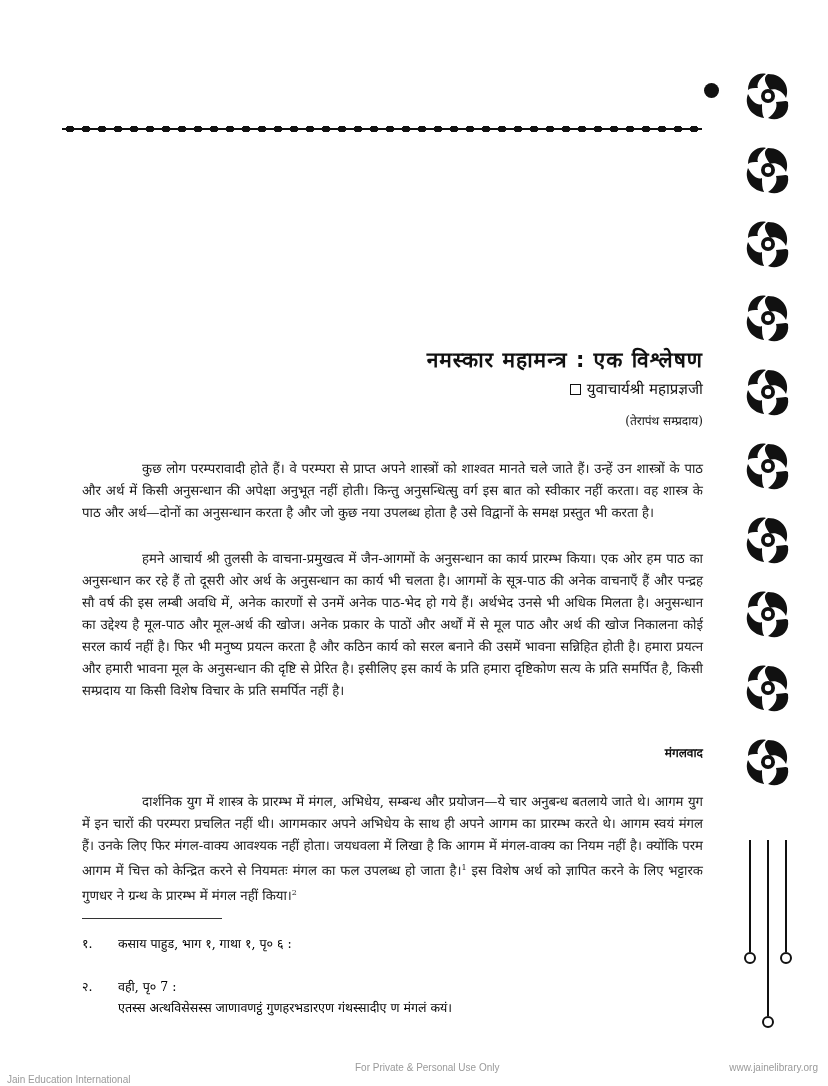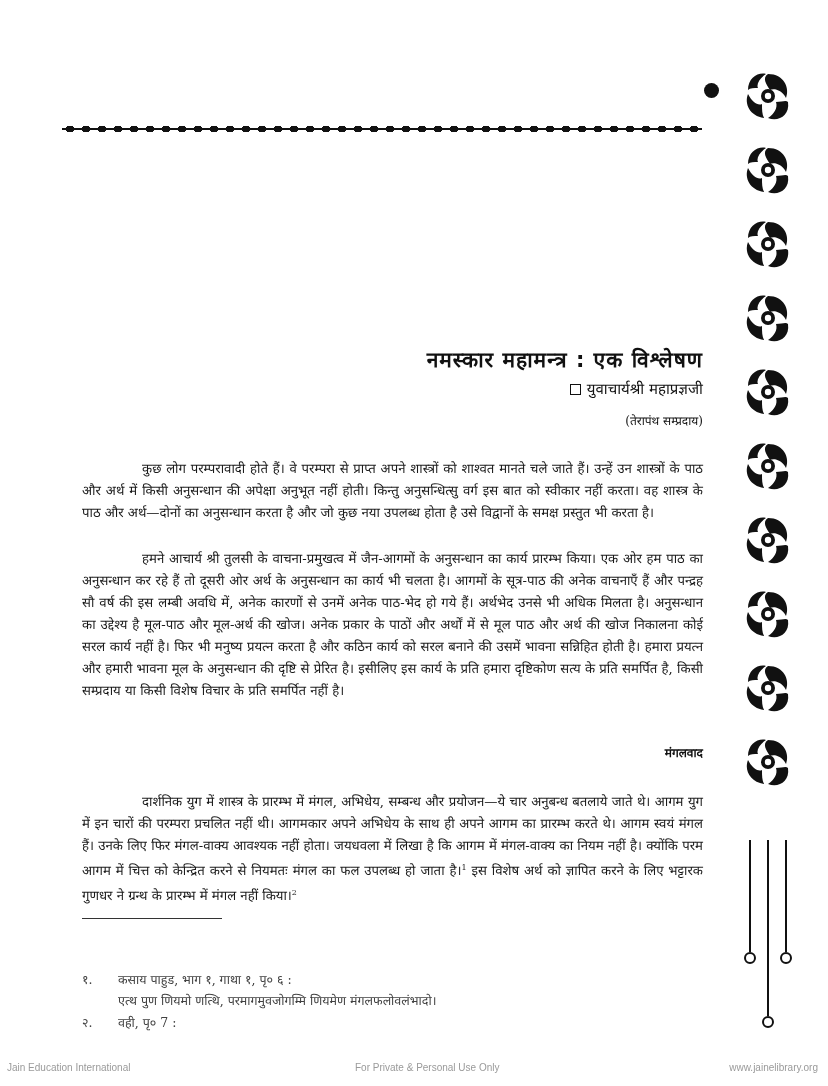--- a/index.html
+++ b/index.html
@@ -17,27 +17,27 @@
   .author .box{display:inline-block;width:9px;height:9px;border:1px solid #111;margin-right:6px;vertical-align:middle;}
   .sect{position:absolute;right:125px;top:412px;font-size:12px;color:#111;}
   .body{position:absolute;left:82px;width:621px;font-size:13.2px;line-height:22px;text-align:justify;color:#1a1a1a;}
   .body p{margin:0 0 6px 0;text-indent:60px;}
   .p1{top:458px;}
   .p2{top:548px;}
   .subhead{position:absolute;right:125px;top:744px;font-size:12px;font-weight:bold;color:#111;}
   .p3{top:771px;margin-top:20px;}
   sup{font-size:8px;}
   .fnrule{position:absolute;left:82px;top:918px;width:140px;height:1px;background:#333;}
-  .fn{position:absolute;left:82px;font-size:12.5px;line-height:21px;color:#404040;margin-top:36px;}
+  .fn{position:absolute;left:82px;font-size:12.5px;line-height:21px;color:#000000;}
   .fn .num{display:inline-block;width:36px;}
   .fn .sub{display:block;padding-left:36px;}
   .fn1{top:933px;}
   .fn2{top:976px;}
   .footer{position:absolute;top:1062px;font-family:"Liberation Sans",sans-serif;font-size:10px;color:#9a9a9a;}
-  .f-left{left:7px;}
+  .f-left{left:7px;margin-top:12px;}
   .f-mid{left:355px;}
   .f-right{right:10px;}
 </style>
 </head>
 <body>
 
 <div class="page">
 
   <div class="dot"></div>
   <div class="rule"></div>
@@ -91,23 +91,23 @@
   <div class="subhead">मंगलवाद</div>
 
   <div class="body p3">
     <p><span>दार्शनिक युग में शास्त्र के प्रारम्भ में मंगल, अभिधेय, सम्बन्ध और प्रयोजन—ये चार अनुबन्ध बतलाये जाते थे। आगम युग में इन चारों की परम्परा प्रचलित नहीं थी। आगमकार अपने अभिधेय के साथ ही अपने आगम का प्रारम्भ करते थे। आगम स्वयं मंगल हैं। उनके लिए फिर मंगल-वाक्य आवश्यक नहीं होता। जयधवला में लिखा है कि आगम में मंगल-वाक्य का नियम नहीं है। क्योंकि परम आगम में चित्त को केन्द्रित करने से नियमतः मंगल का फल उपलब्ध हो जाता है।</span><sup>1</sup><span> इस विशेष अर्थ को ज्ञापित करने के लिए भट्टारक गुणधर ने ग्रन्थ के प्रारम्भ में मंगल नहीं किया।</span><sup>2</sup></p>
   </div>
 
   <div class="fnrule"></div>
 
   <div class="fn fn1">
     <span class="num">१.</span><span>कसाय पाहुड, भाग १, गाथा १, पृ० ६ :</span>
-    <span class="sub">एत्थ पुण णियमो णत्थि, परमागमुवजोगम्मि णियमेण मंगलफलोवलंभादो।</span>
   </div>
   <div class="fn fn2">
     <span class="num">२.</span><span>वही, पृ० 7 :</span>
+    <span class="sub">एतस्स अत्थविसेसस्स जाणावणट्ठं गुणहरभडारएण गंथस्सादीए ण मंगलं कयं।</span>
   </div>
 
   <div class="footer f-left">Jain Education International</div>
   <div class="footer f-mid">For Private &amp; Personal Use Only</div>
   <div class="footer f-right">www.jainelibrary.org</div>
 
 </div>
 
 </body></html>

